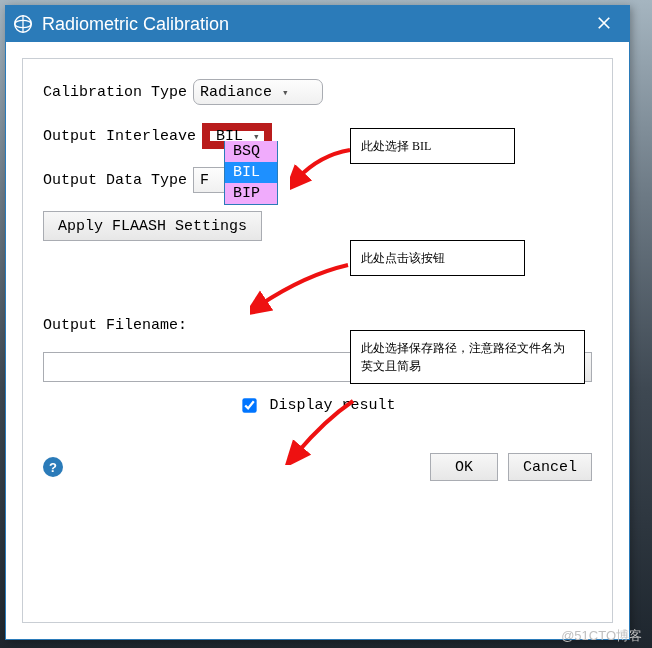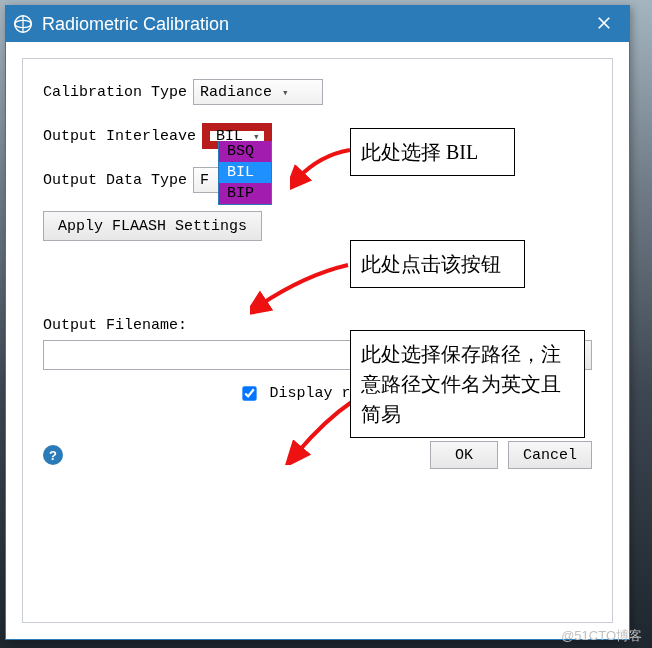--- a/index.html
+++ b/index.html
@@ -60,24 +60,24 @@
     padding: 2px 6px;
     height: 26px;
     display: inline-flex;
     align-items: center;
   }
   .select { padding-right: 4px; }
   .select .caret { margin-left: 10px; font-size: 11px; color:#555; }
   .select.open { border: 8px solid #b91c1c; background:#fff; position: relative; z-index: 5;}
   .dropdown {
     position: absolute;
-    left: 8px; top: 100%;
+    left: 14px; top: 100%;
     border: 1px solid #2b7bb9;
     border-top: none;
-    background: #a21caf;
+    background: #f0abfc;
     min-width: 100%;
     z-index: 4;
   }
   .dropdown .opt { padding: 2px 8px; }
   .dropdown .opt.sel { background: #1e90ff; color: #fff; }
   .numbox { background:#fff; width: 90px; }
   .btn { background: linear-gradient(#f7f7f7,#e7e7e7); padding: 4px 14px; height: 30px; }
   .btn.sm { height: 28px; min-width: 68px; justify-content: center; }
   .filepath-row { display:flex; gap:4px; }
   .textinput { flex:1; background:#fff; height:30px; }
@@ -86,21 +86,21 @@
   .chk-row input { transform: scale(1.1); margin-right:4px; vertical-align:middle;}
   .footer { display:flex; align-items:center; padding: 8px 0 2px; margin-top: 30px;}
   .help { width:20px; height:20px; border-radius:50%; background:#2b7bb9; color:#fff; font-size:13px; font-weight:bold; display:flex; align-items:center; justify-content:center; font-family:"Segoe UI",sans-serif;}
   .spacer { flex:1; }
   
   .callout {
     position: absolute;
     border: 1px solid #000;
     background: #fff;
     padding: 8px 10px;
-    font-size: 20px;
+    font-size: 12px;
     line-height: 1.5;
     z-index: 20;
     font-family: "SimSun","宋体",serif;
   }
   .arrow { position:absolute; z-index:19; pointer-events:none; }
   .watermark {
     position:absolute; right:10px; bottom:3px;
     color:#bfbfbf; font-size:13px; font-family:"Microsoft YaHei",sans-serif;
   }
 </style>
@@ -123,21 +123,21 @@
       <svg viewBox="0 0 16 16" width="14" height="14">
           <path d="M2 2 L14 14 M14 2 L2 14" stroke="#fff" stroke-width="2"></path>
         </svg>
     </span>
   </div>
 
   <div class="inner">
 
     <div class="row">
       <label>Calibration Type</label>
-      <span class="select" style="min-width:130px;">
+      <span class="select" style="min-width:130px;border-radius:7px;">
         <span>Radiance</span>
         <span class="caret">▾</span>
       </span>
     </div>
 
     <div class="row" style="position:relative;">
       <label>Output Interleave</label>
       <span class="select open" style="min-width:70px; position:relative;">
         <span>BIL</span>
         <span class="caret">▾</span>
@@ -159,21 +159,21 @@
 
 
     <div class="row" style="margin-bottom:28px;">
       <span class="btn">
         <span>Apply FLAASH Settings</span>
       </span>
     </div>
 
     <div style="height:48px;"></div>
 
-    <div class="row" style="margin-bottom:6px;">
+    <div class="row" style="margin-bottom:18px;">
       <label>Output Filename:</label>
     </div>
     <div class="filepath-row">
       <span class="textinput">
         <span></span>
       </span>
       <span class="btn browse">
         <span>...</span>
       </span>
     </div>

